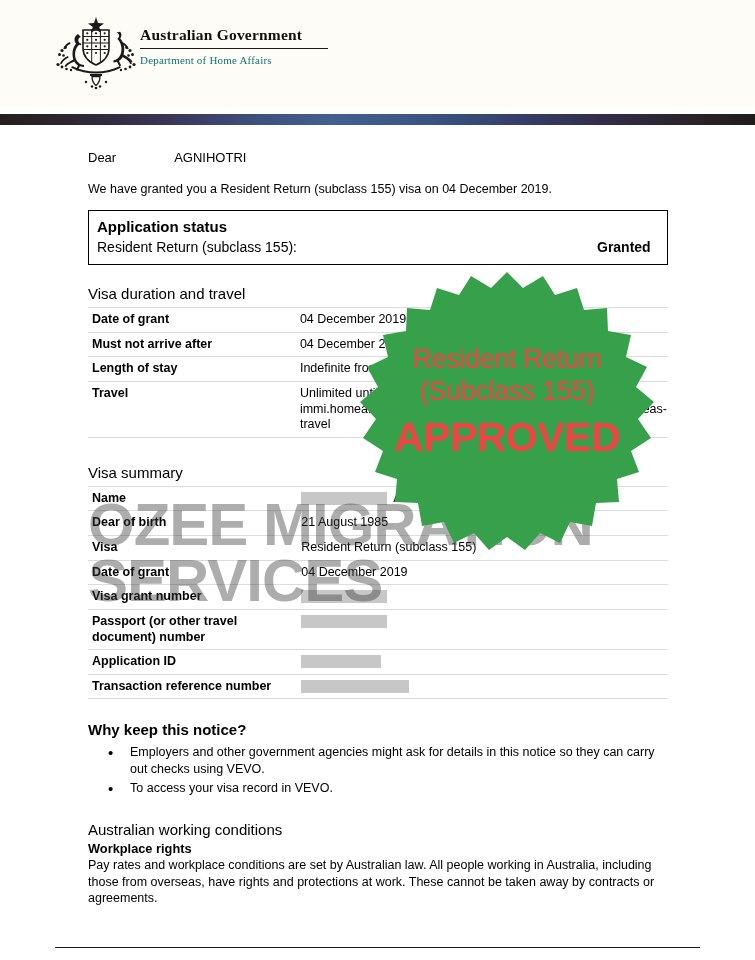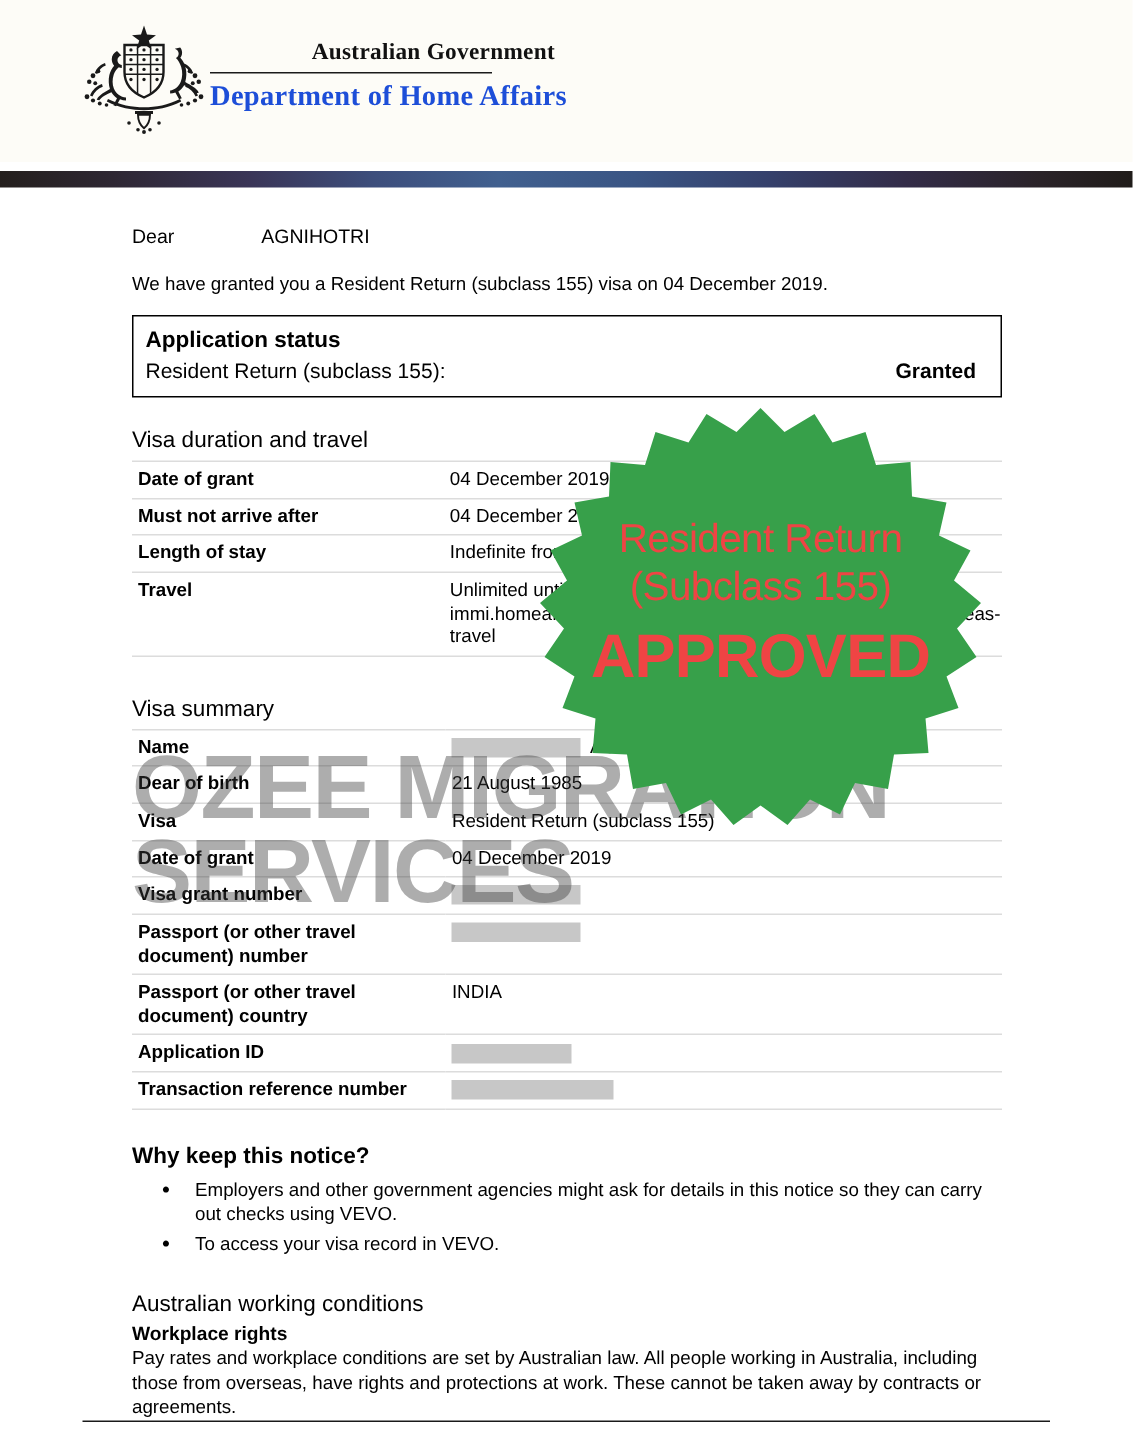--- a/index.html
+++ b/index.html
@@ -39,33 +39,32 @@
     top: 26px;
     width: 230px;
   }
   .gov-line1 {
     font-family: "Liberation Serif", serif;
     font-weight: bold;
     font-size: 15.5px;
     letter-spacing: 0.2px;
     color: #111;
     white-space: nowrap;
-    text-align: right;
   }
   .gov-rule {
     border-top: 1.4px solid #1a1a1a;
     margin: 4px 0 5px 0;
     width: 188px;
   }
   .gov-line2 {
     font-family: "Liberation Serif", serif;
-    font-weight: bold;
-    font-size: 19px;
+    font-weight: normal;
+    font-size: 11px;
     letter-spacing: 0.2px;
-    color: #1d4ed8;
+    color: #0f766e;
     white-space: nowrap;
   }
   .header-gradient {
     position: absolute;
     left: 0;
     top: 114px;
     width: 755px;
     height: 11px;
     background: linear-gradient(to right,
       #241f1d 0%,
@@ -400,24 +399,20 @@
         </tr>
         <tr>
           <td class="k">Visa grant number</td>
           <td class="v"><span class="redact" style="width: 86px;"></span></td>
         </tr>
         <tr>
           <td class="k">Passport (or other travel document) number</td>
           <td class="v"><span class="redact" style="width: 86px;"></span></td>
         </tr>
         <tr>
-          <td class="k">Passport (or other travel document) country</td>
-          <td class="v">INDIA</td>
-        </tr>
-        <tr>
           <td class="k">Application ID</td>
           <td class="v"><span class="redact" style="width: 80px;"></span></td>
         </tr>
         <tr>
           <td class="k">Transaction reference number</td>
           <td class="v"><span class="redact" style="width: 108px;"></span></td>
         </tr>
       </tbody>
   </table>
 

